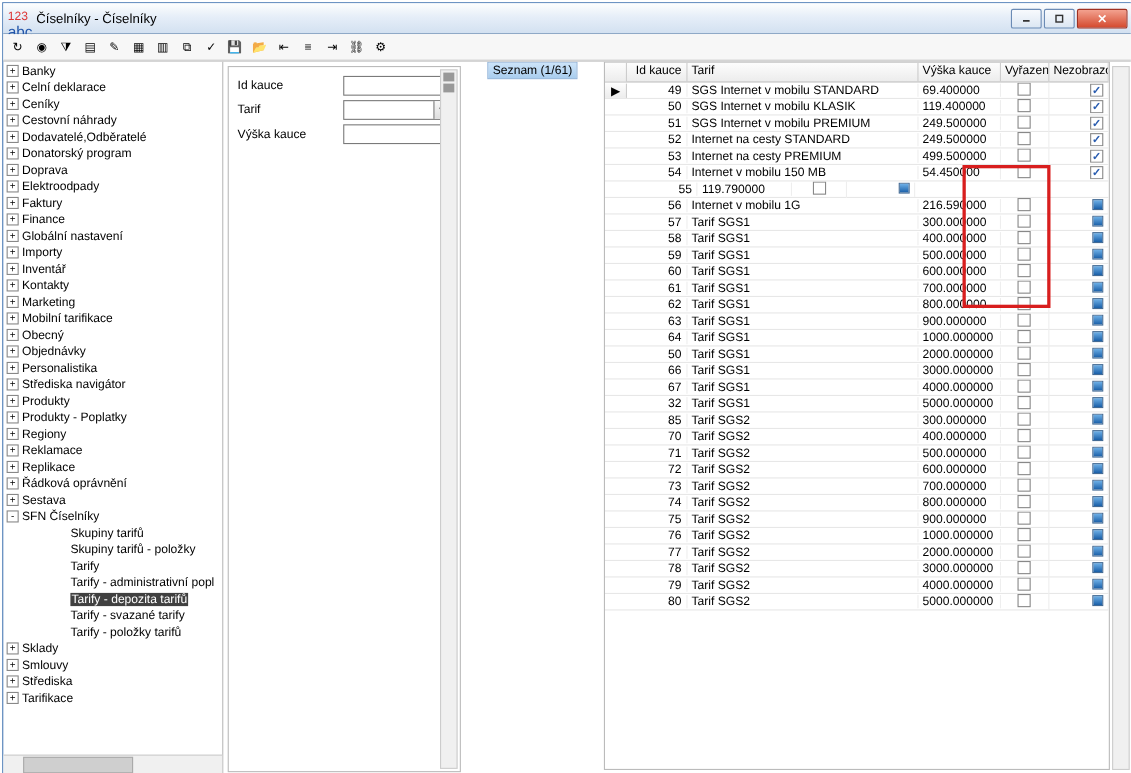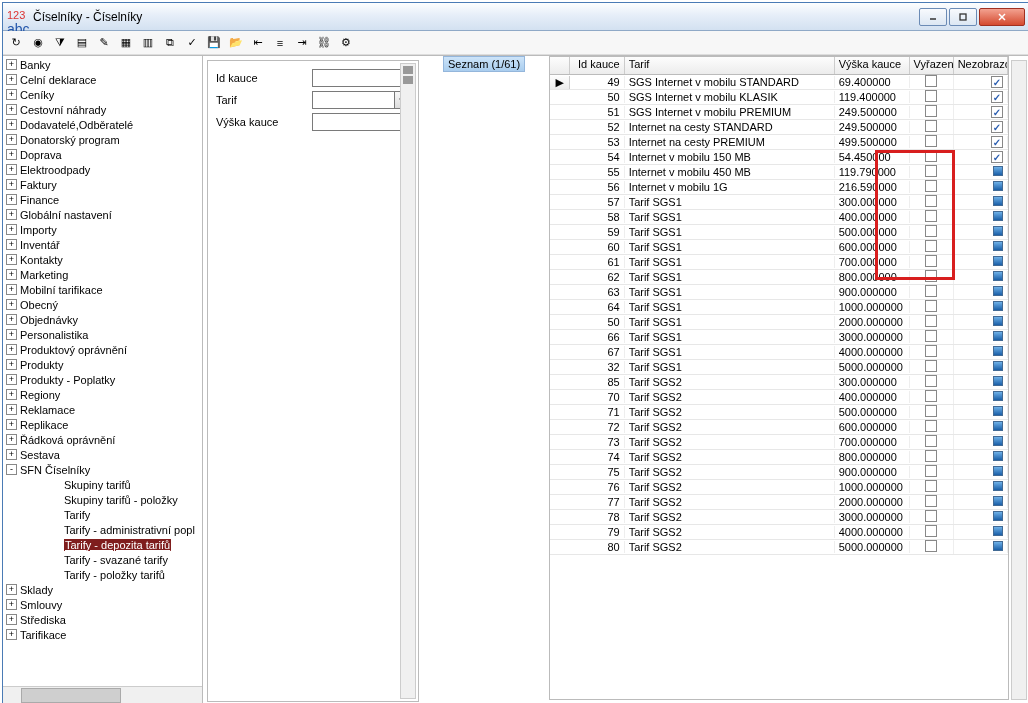--- a/index.html
+++ b/index.html
@@ -16,21 +16,21 @@
 .toolbar { height: 24px; background: #f7f7f7; border-bottom: 1px solid #ddd; display: flex; align-items: center; padding: 2px 4px; gap: 4px; }
 .tbtn { width: 18px; height: 18px; display: flex; align-items: center; justify-content: center; cursor: pointer; }
 
 .main { flex: 1; display: flex; overflow: hidden; border-top: 1px solid #bbb; }
 .tree-wrap { width: 200px; border-right: 1px solid #bbb; display: flex; flex-direction: column; }
 .tree { flex:1; overflow: auto; padding: 1px; }
 .tree-item { display: flex; align-items: center; height: 15px; white-space: nowrap; padding-left: 2px; cursor: pointer; }
 .tree-item .tw { width: 11px; height: 11px; border: 1px solid #888; display: flex; align-items: center; justify-content: center; font-size: 9px; line-height: 1; margin-right: 3px; background: #fff; }
 .tree-item.sub { padding-left: 46px; }
 .tree-item.sub .tw { visibility: hidden; }
-.tree-item.selected span.lbl { background: #7f1d1d; color: #fff; padding: 0 1px; text-decoration: underline; }
+.tree-item.selected span.lbl { background: #404040; color: #fff; padding: 0 1px; }
 .tree-scroll-h { height: 18px; background: #f0f0f0; border-top: 1px solid #ccc; position: relative; }
 .tree-scroll-h .thumb { position:absolute; left:18px; top:1px; width:100px; height:15px; background:#cfcfcf; border:1px solid #aaa; }
 
 .right { flex:1; display:flex; flex-direction:row; overflow:hidden; position:relative; }
 .form-box { border:1px solid #bbb; margin:4px 20px 2px 4px; padding:6px 8px; background:#fff; position:relative; }
 .form-row { display:flex; align-items:center; height:22px; }
 .form-row label { width:96px; }
 .form-row input { width:98px; height:18px; border:1px solid #7a7a7a; padding:0 2px; }
 .form-row .combo { width:98px; height:18px; border:1px solid #7a7a7a; display:flex; align-items:center; }
 .combo .cbtn { width:15px; height:16px; margin-left:auto; border-left:1px solid #777; background:linear-gradient(#f8f8f8,#ddd); display:flex; align-items:center; justify-content:center; }
@@ -179,21 +179,21 @@
           <div class="tree-item">
             <span class="tw">+</span>
             <span class="lbl">Objednávky</span>
           </div>
           <div class="tree-item">
             <span class="tw">+</span>
             <span class="lbl">Personalistika</span>
           </div>
           <div class="tree-item">
             <span class="tw">+</span>
-            <span class="lbl">Produktový oprávnění</span>
+            <span class="lbl">Střediska navigátor</span>
           </div>
           <div class="tree-item">
             <span class="tw">+</span>
             <span class="lbl">Produkty</span>
           </div>
           <div class="tree-item">
             <span class="tw">+</span>
             <span class="lbl">Produkty - Poplatky</span>
           </div>
           <div class="tree-item">
@@ -349,21 +349,20 @@
               <div class="gc rowhdr"></div>
               <div class="gc id">54</div>
               <div class="gc tarif">Internet v mobilu 150 MB</div>
               <div class="gc vyska">54.450000</div>
               <div class="gc vyr"><span class="chk"></span></div>
               <div class="gc nez"><span class="chk checked"></span></div>
             </div>
             <div class="gr">
               <div class="gc rowhdr"></div>
               <div class="gc id">55</div>
-              <div class="gc tarif">Internet v mobilu 450 MB</div>
               <div class="gc vyska">119.790000</div>
               <div class="gc vyr"><span class="chk"></span></div>
               <div class="gc nez"><span class="sq"></span></div>
             </div>
             <div class="gr">
               <div class="gc rowhdr"></div>
               <div class="gc id">56</div>
               <div class="gc tarif">Internet v mobilu 1G</div>
               <div class="gc vyska">216.590000</div>
               <div class="gc vyr"><span class="chk"></span></div>

